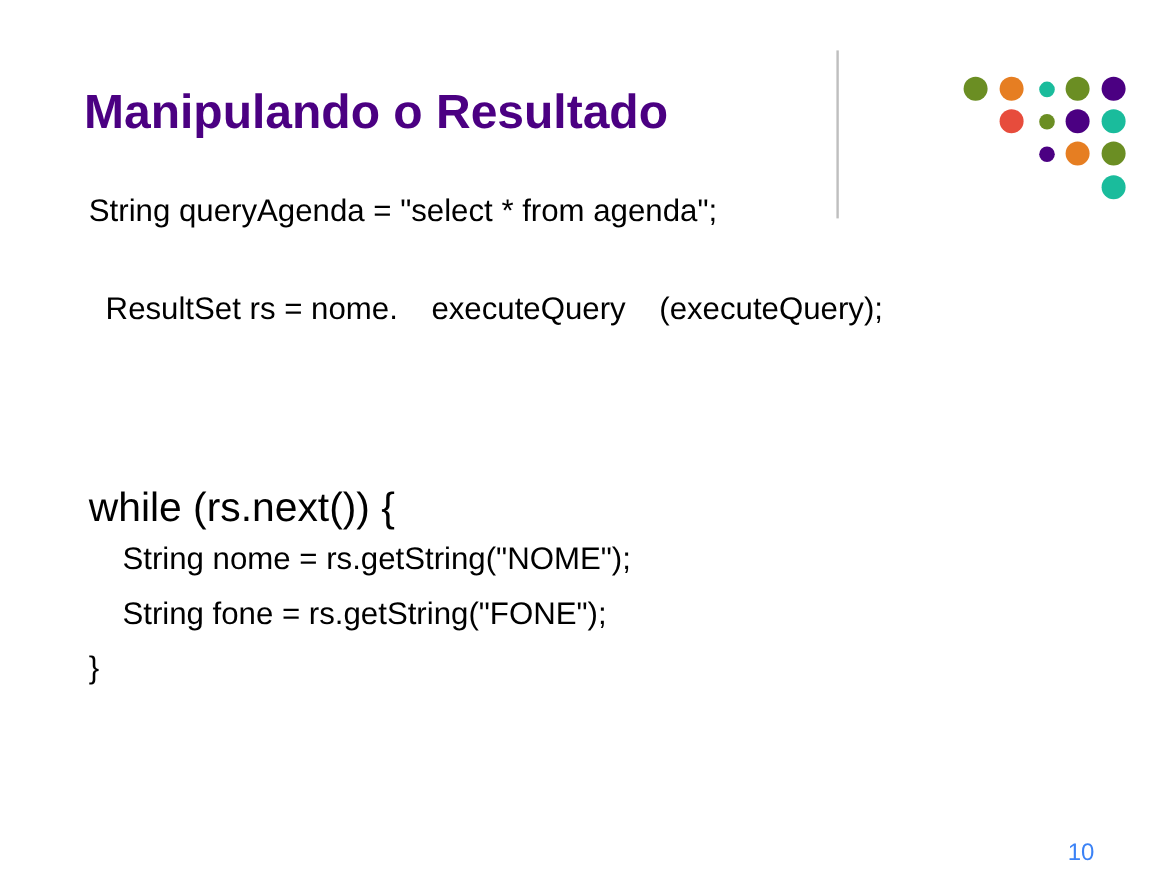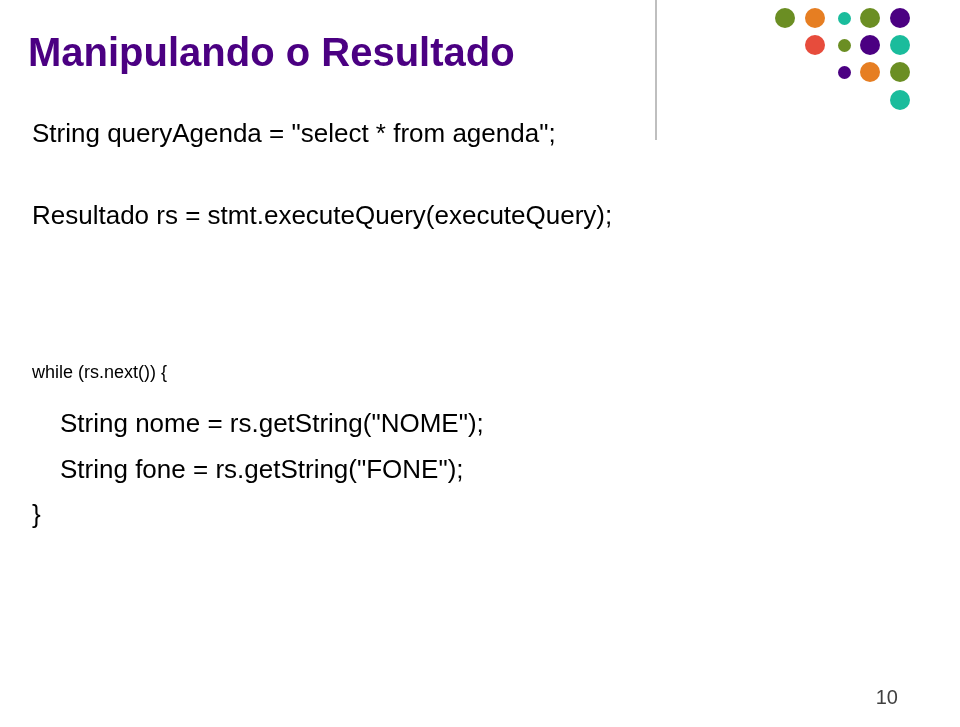--- a/index.html
+++ b/index.html
@@ -1,15 +1,15 @@
 <!DOCTYPE html>
 <html><head>
 <meta charset="utf-8">
 <style>
-  * { margin: 0; padding: 0; box-sizing: border-box; }
+  * { margin: 14px; padding: 0; box-sizing: border-box; }
   body {
     width: 960px;
     height: 727px;
     background: #ffffff;
     font-family: Verdana, Tahoma, Arial, sans-serif;
     position: relative;
     overflow: hidden;
   }
   .title {
     position: absolute;
@@ -31,21 +31,21 @@
     top: 200px;
     left: 32px;
     font-size: 26px;
     color: #000;
   }
   .bold-part { font-weight: normal; }
   .line3 {
     position: absolute;
     top: 362px;
     left: 32px;
-    font-size: 18px;
+    font-size: 34px;
     color: #000;
   }
   .line4 {
     position: absolute;
     top: 408px;
     left: 60px;
     font-size: 26px;
     color: #000;
   }
   .line5 {
@@ -60,21 +60,21 @@
     top: 499px;
     left: 32px;
     font-size: 26px;
     color: #000;
   }
   .page-number {
     position: absolute;
     bottom: 18px;
     right: 62px;
     font-size: 20px;
-    color: #404040;
+    color: #3b82f6;
   }
   .dots {
     position: absolute;
     top: 0;
     right: 0;
     width: 300px;
     height: 120px;
   }
   .dot {
     position: absolute;
@@ -111,21 +111,21 @@
   <div class="dot" style="width:20px;height:20px;background:#6b8e23;top:62px;left:230px;"></div>
 
   <div class="dot" style="width:20px;height:20px;background:#1abc9c;top:90px;left:230px;"></div>
 </div>
 
 <div class="title">Manipulando o Resultado</div>
 
 <div class="line1">String queryAgenda = "select * from agenda";</div>
 
 <div class="line2">
-  <span>Resultado rs = stmt.</span><span class="bold-part">executeQuery</span><span>(executeQuery);</span>
+  <span>ResultSet rs = nome.</span><span class="bold-part">executeQuery</span><span>(executeQuery);</span>
 </div>
 
 <div class="line3">while (rs.next()) {</div>
 <div class="line4">String nome = rs.getString("NOME");</div>
 <div class="line5">String fone = rs.getString("FONE");</div>
 <div class="line6">}</div>
 
 <div class="page-number">10</div>
 
 </body></html>

